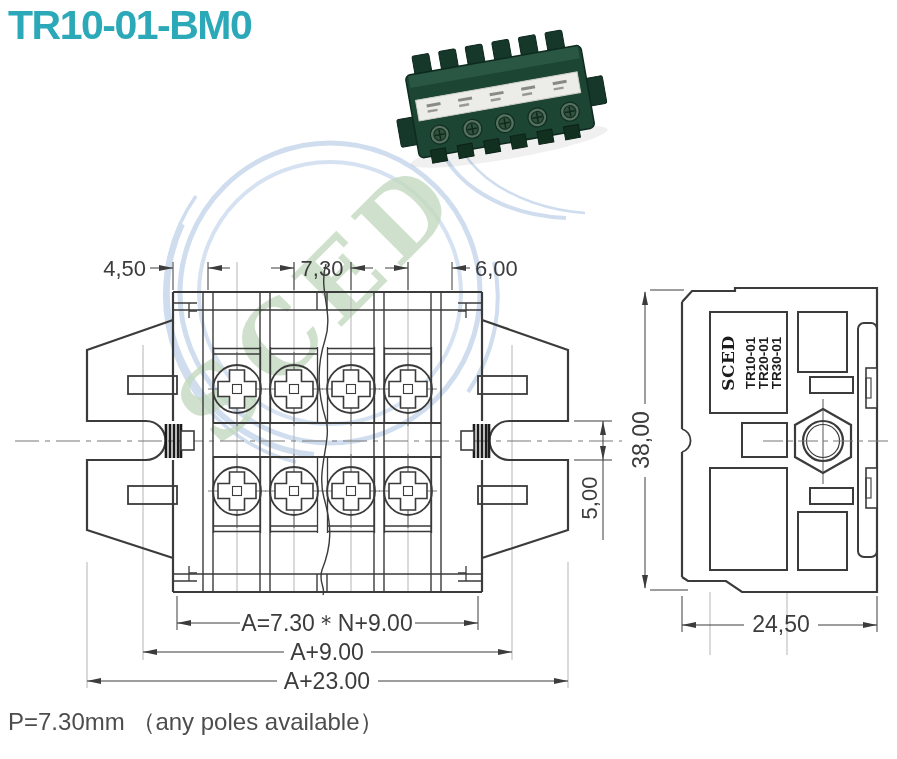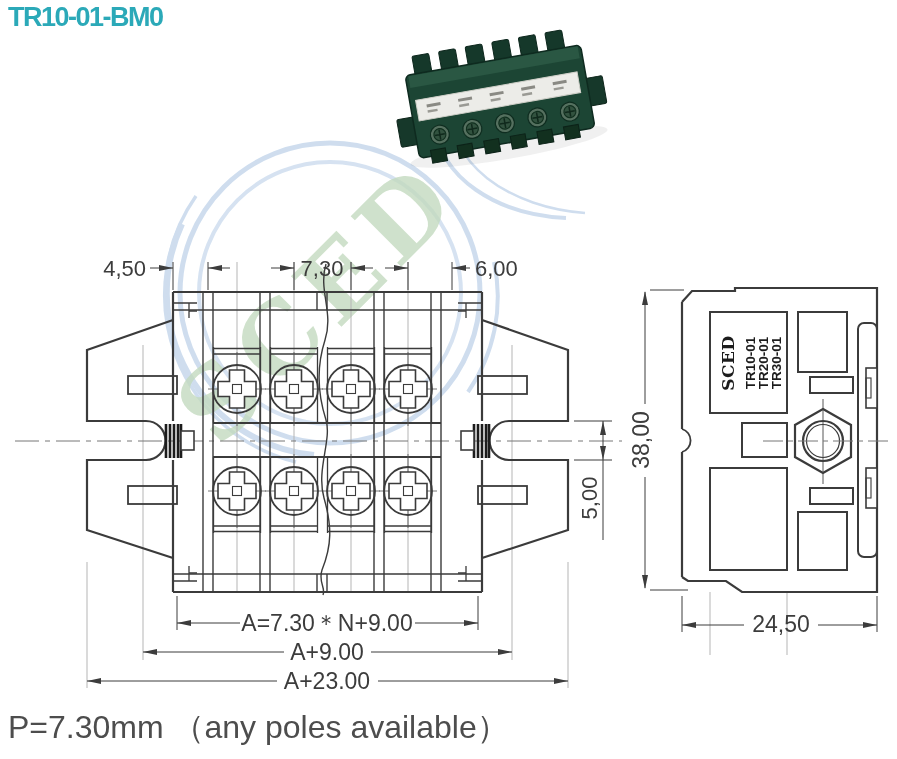--- a/index.html
+++ b/index.html
@@ -1,20 +1,20 @@
 <!DOCTYPE html>
 <html><head>
 <meta charset="utf-8">
 <style>
   html,body{margin:0;padding:0;background:#ffffff;}
   .canvas{position:relative;width:897px;height:759px;background:#fff;overflow:hidden;
           font-family:"Liberation Sans",sans-serif;}
-  .page-title{position:absolute;left:8px;top:2px;font-size:27px;font-weight:bold;
+  .page-title{position:absolute;left:8px;top:2px;font-size:41px;font-weight:bold;
           letter-spacing:-1.5px;color:#2ba9b8;font-family:"Liberation Sans",sans-serif;}
-  .footer-note{position:absolute;left:8px;top:706px;font-size:32px;color:#4d4d4d;}
+  .footer-note{position:absolute;left:8px;top:706px;font-size:24px;color:#4d4d4d;}
   svg text{font-family:"Liberation Sans",sans-serif;}
   .dim{font-size:22px;fill:#3c3c3c;}
   .dim-sm{font-size:23px;fill:#3c3c3c;}
 </style>
 </head>
 <body>
 
 <div class="canvas">
 
   <div class="page-title">TR10-01-BM0</div>

